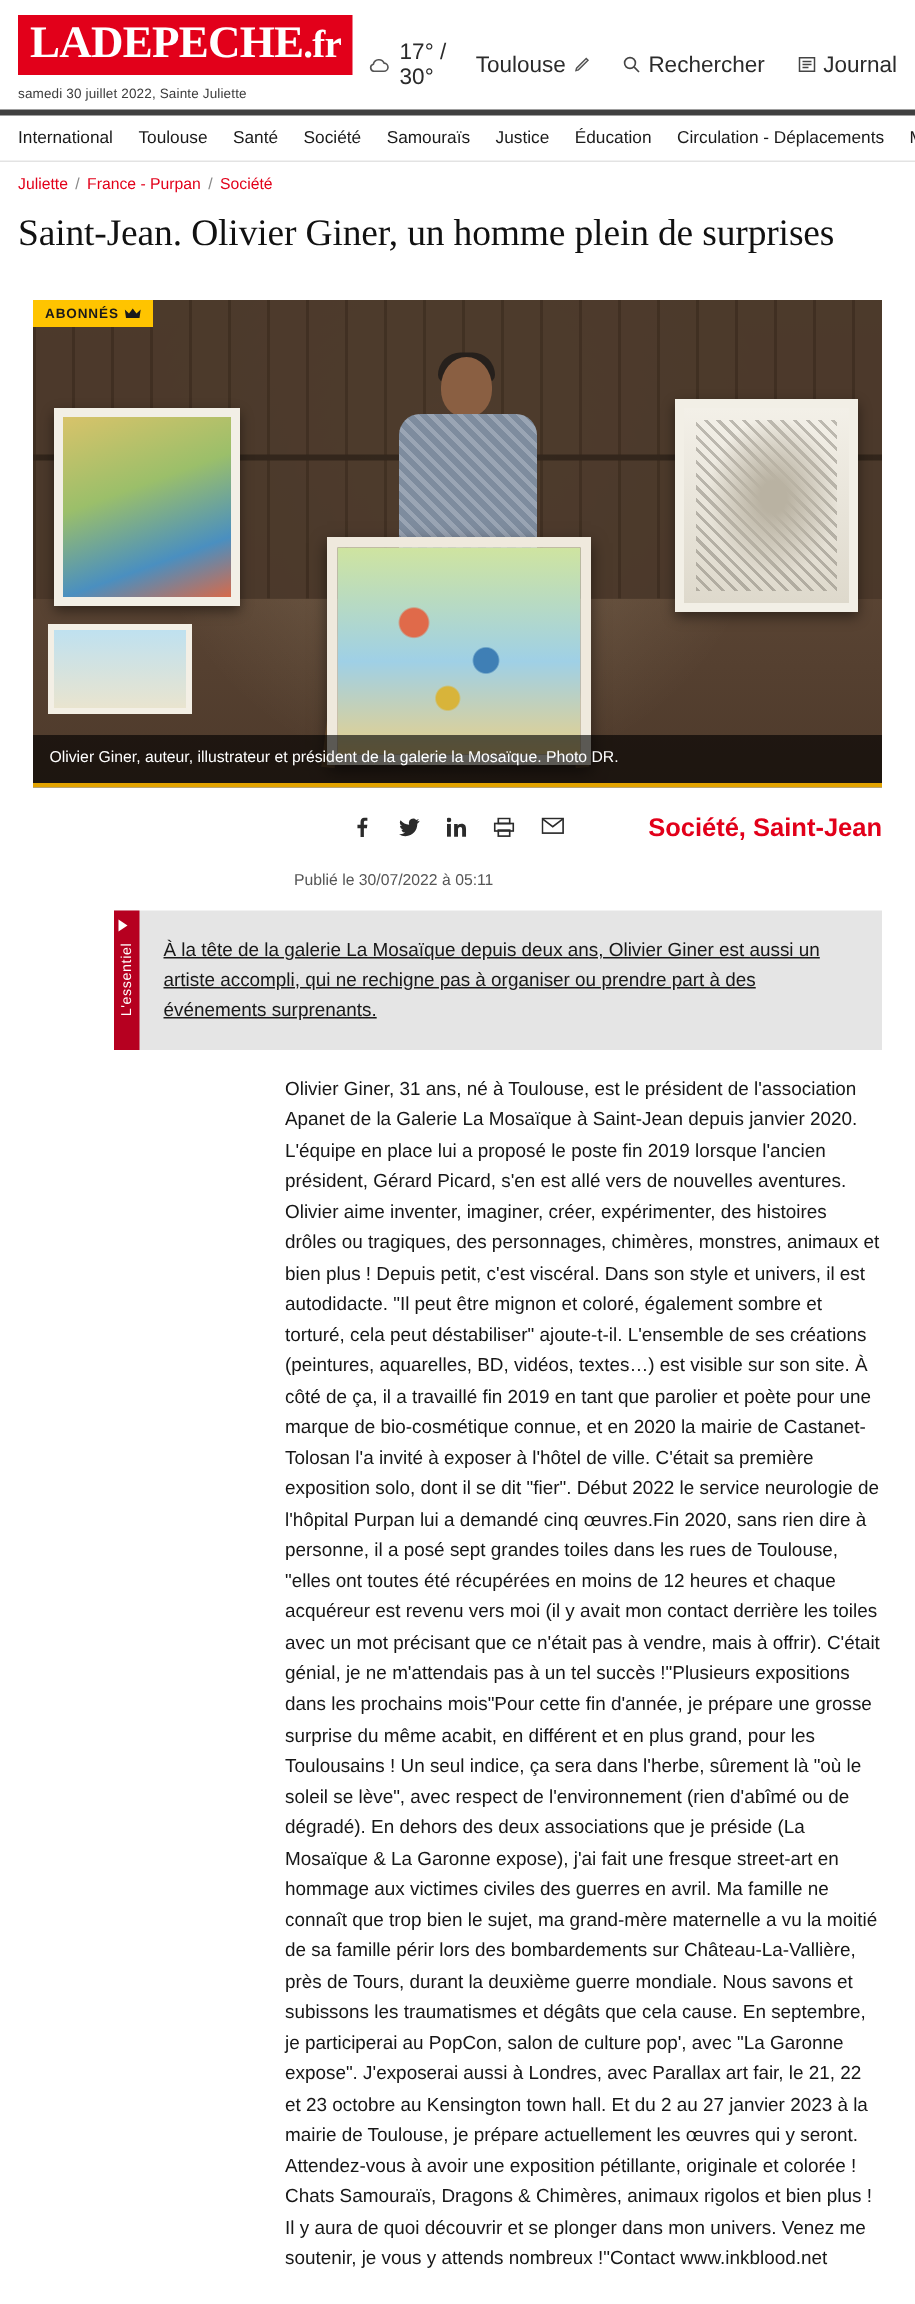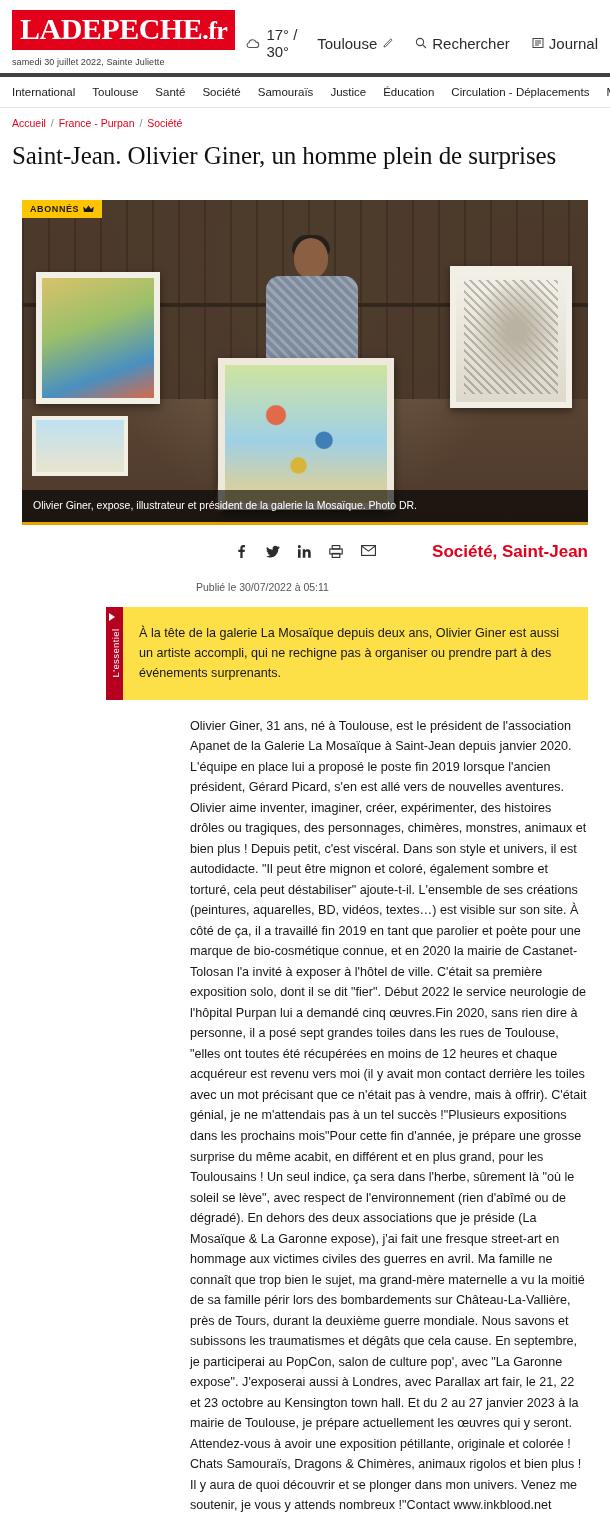--- a/index.html
+++ b/index.html
@@ -216,23 +216,24 @@
   }
   .published {
     margin: 16px 22px 0 196px;
     font-size: 10.5px;
     color: #555;
   }
 
   
   .essentiel {
     display: flex;
-    margin: 14px 22px 0 106px;
-    background: #fde047;
+    margin: 14px 22px 0 76px;
+    background: #e5e5e5;
     position: relative;
+    text-decoration: underline;
   }
   .essentiel .flag {
     background: #b60020;
     color: #ffffff;
     width: 17px;
     flex: 0 0 17px;
     position: relative;
   }
   .essentiel .flag .vtext {
     position: absolute;
@@ -330,21 +331,21 @@
   <span>Société</span>
   <span>Samouraïs</span>
   <span>Justice</span>
   <span>Éducation</span>
   <span>Circulation - Déplacements</span>
   <span>Météo</span>
 
 </nav>
 
 <div class="breadcrumb">
-  <span>Accueil</span>
+  <span>Juliette</span>
   <span class="sep">/</span>
   <span>France - Purpan</span>
   <span class="sep">/</span>
   <span>Société</span>
 </div>
 
 <h1 class="title">Saint-Jean. Olivier Giner, un homme plein de surprises</h1>
 
 <div class="figure">
   <div class="photo">
@@ -362,21 +363,21 @@
     <div class="floor-art"></div>
   </div>
   <div class="badge-abo">
     <span>ABONNÉS</span>
     <span>
       <svg width="11" height="8" viewBox="0 0 11 8">
           <path d="M1 7h9l.8-5.6L8 4 5.5 0.6 3 4 .2 1.4 1 7z" fill="#1a1a1a"></path>
         </svg>
     </span>
   </div>
-  <div class="caption">Olivier Giner, expose, illustrateur et président de la galerie la Mosaïque. Photo DR.</div>
+  <div class="caption">Olivier Giner, auteur, illustrateur et président de la galerie la Mosaïque. Photo DR.</div>
 </div>
 
 <div class="share-row">
   <div class="share-icons">
     <span class="si">
       <svg width="13" height="13" viewBox="0 0 13 13">
           <path d="M7.6 13V7.1h2l.3-2.3H7.6V3.3c0-.66.18-1.1 1.13-1.1h1.2V.1C9.72.07 9.02 0 8.2 0 6.5 0 5.35 1.04 5.35 2.95V4.8H3.3v2.3h2.05V13h2.25z" fill="#2b2b2b"></path>
         </svg>
     </span>
     <span class="si">

